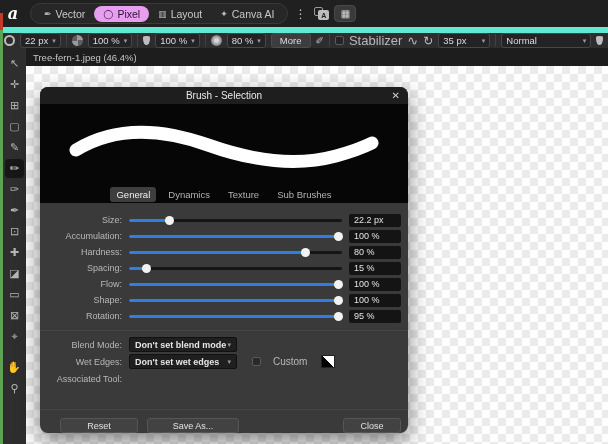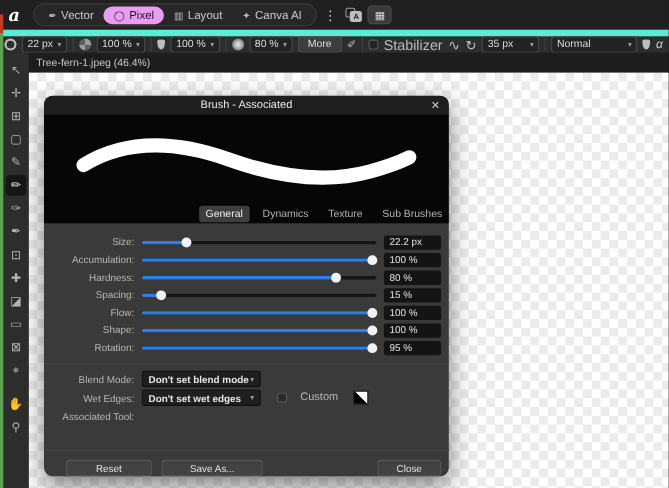--- a/index.html
+++ b/index.html
@@ -55,21 +55,21 @@
     background:conic-gradient(#ebebeb 0 25%, #ffffff 0 50%, #ebebeb 0 75%, #ffffff 0);
     background-size:16px 16px; }
 
   
   .dialog { position:absolute; left:40px; top:87px; width:368px; height:346px; background:#3a3a3a; border-radius:8px; box-shadow:0 8px 22px rgba(0,0,0,.5); display:flex; flex-direction:column; overflow:hidden; z-index:20; }
   .dlg-header { height:17px; background:#1e1e1e; display:flex; align-items:center; justify-content:center; position:relative; flex:0 0 auto; }
   .dlg-title { color:#e9e9e9; font-size:10px; }
   .dlg-close { position:absolute; right:8px; top:0; height:17px; display:flex; align-items:center; color:#cfcfcf; font-size:10px; }
   .preview { height:99px; background:#060606; position:relative; flex:0 0 auto; }
   .preview svg { position:absolute; left:0; top:0; }
-  .dlg-tabs { position:absolute; left:0; bottom:1px; width:100%; display:flex; justify-content:flex-end; gap:6px; }
+  .dlg-tabs { position:absolute; left:0; bottom:1px; width:100%; display:flex; justify-content:center; gap:6px; }
   .dlg-tab { color:#b3b3b3; font-size:9.5px; padding:2px 6px; border-radius:3px; }
   .dlg-tab.active { background:#3e3e3e; color:#f0f0f0; }
   .dlg-body { flex:1; display:flex; flex-direction:column; padding-top:9px; }
 
   .slider-row { display:flex; align-items:center; height:16px; padding:0 7px 0 6px; gap:7px; }
   .s-label { width:76px; text-align:right; color:#b8b8b8; font-size:9px; flex:0 0 auto; }
   .track { flex:1; height:3px; background:#151515; border-radius:2px; position:relative; }
   .fill { position:absolute; left:0; top:0; height:3px; background:#2e7ee6; border-radius:2px; }
   .handle { position:absolute; top:-3px; width:9px; height:9px; background:#f2f2f2; border-radius:50%; }
   .s-value { width:52px; height:13px; background:#141414; border-radius:2px; color:#e3e3e3; font-size:9px; display:flex; align-items:center; padding-left:5px; flex:0 0 auto; }
@@ -162,21 +162,21 @@
   <div class="cb-sep"></div>
   <span class="cb-check"></span>
   <span class="cb-label">Stabilizer</span>
   <span class="cb-ico" style="font-size:13px">∿</span>
   <span class="cb-ico" style="font-size:12px">↻</span>
   <div class="dd" style="width:52px">
     <span>35 px</span>
       <span class="chev">▾</span>
   </div>
   <div class="cb-sep"></div>
-  <div class="dd" style="width:78px">
+  <div class="dd" style="width:90px">
     <span>Normal</span>
       <span class="chev">▾</span>
   </div>
   <span class="cb-ico">
       <span class="drop-ico"></span>
     </span>
   <span class="cb-ico alpha-ico">α</span>
   <div class="cb-sep"></div>
   <span class="cb-ico">
       <span class="ring-ico" style="border-radius:2px"></span>
@@ -236,21 +236,21 @@
     </div>
     <div class="tool">
       <span>⚲</span>
     </div>
   </div>
 
 <div class="canvas"></div>
 
 <div class="dialog">
   <div class="dlg-header">
-    <span class="dlg-title">Brush - Associated</span>
+    <span class="dlg-title">Brush - Selection</span>
     <span class="dlg-close">✕</span>
   </div>
 
   <div class="preview">
     <svg width="368" height="99" viewBox="0 0 368 99">
       <path d="M 36 46 C 75 22, 120 24, 168 41 C 210 56, 255 63, 296 52 C 314 47, 326 42, 332 39" fill="none" stroke="#ffffff" stroke-width="13" stroke-linecap="round"></path>
     </svg>
     <div class="dlg-tabs">
       <span class="dlg-tab active">General</span>
       <span class="dlg-tab">Dynamics</span>

